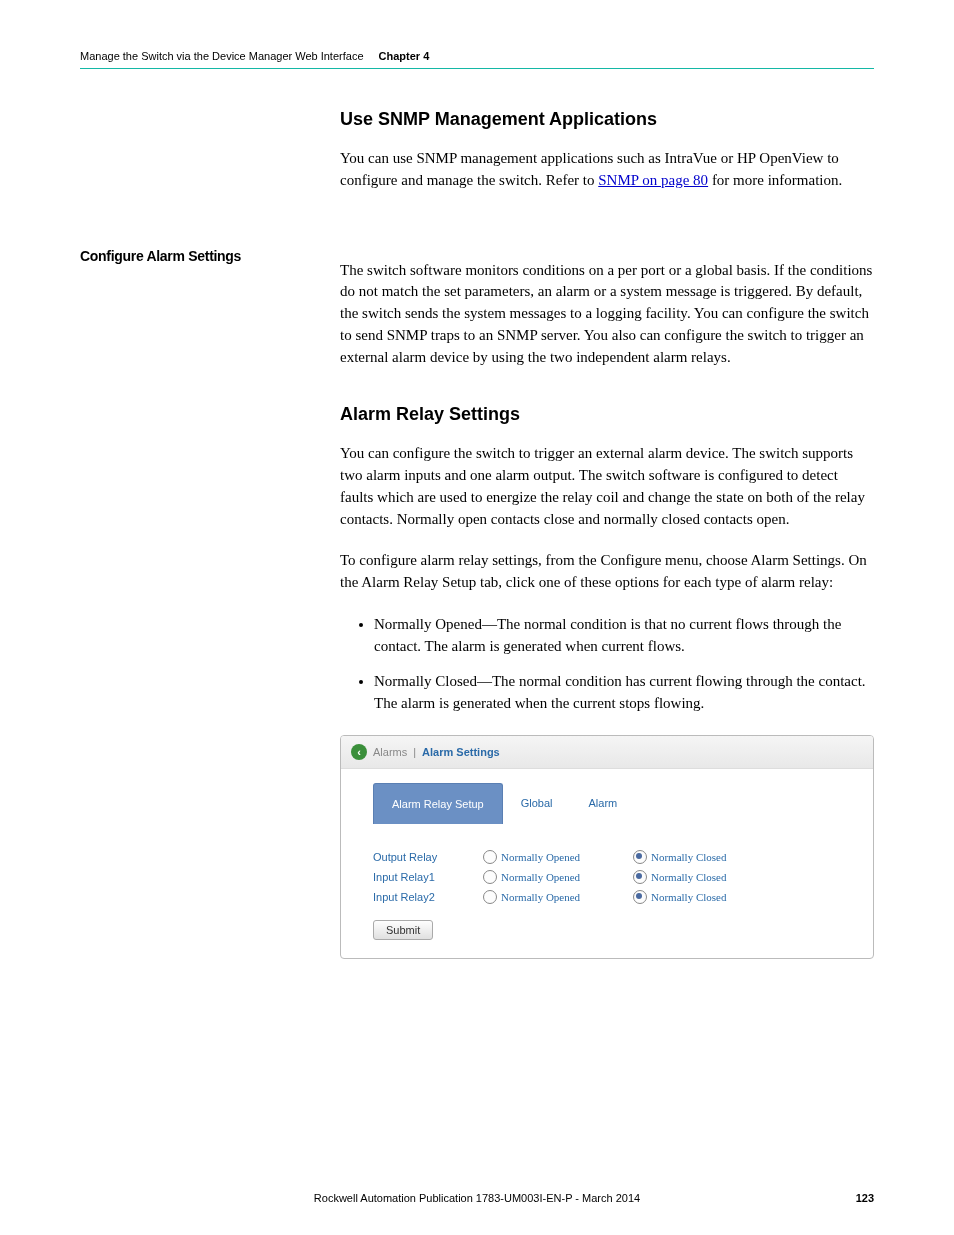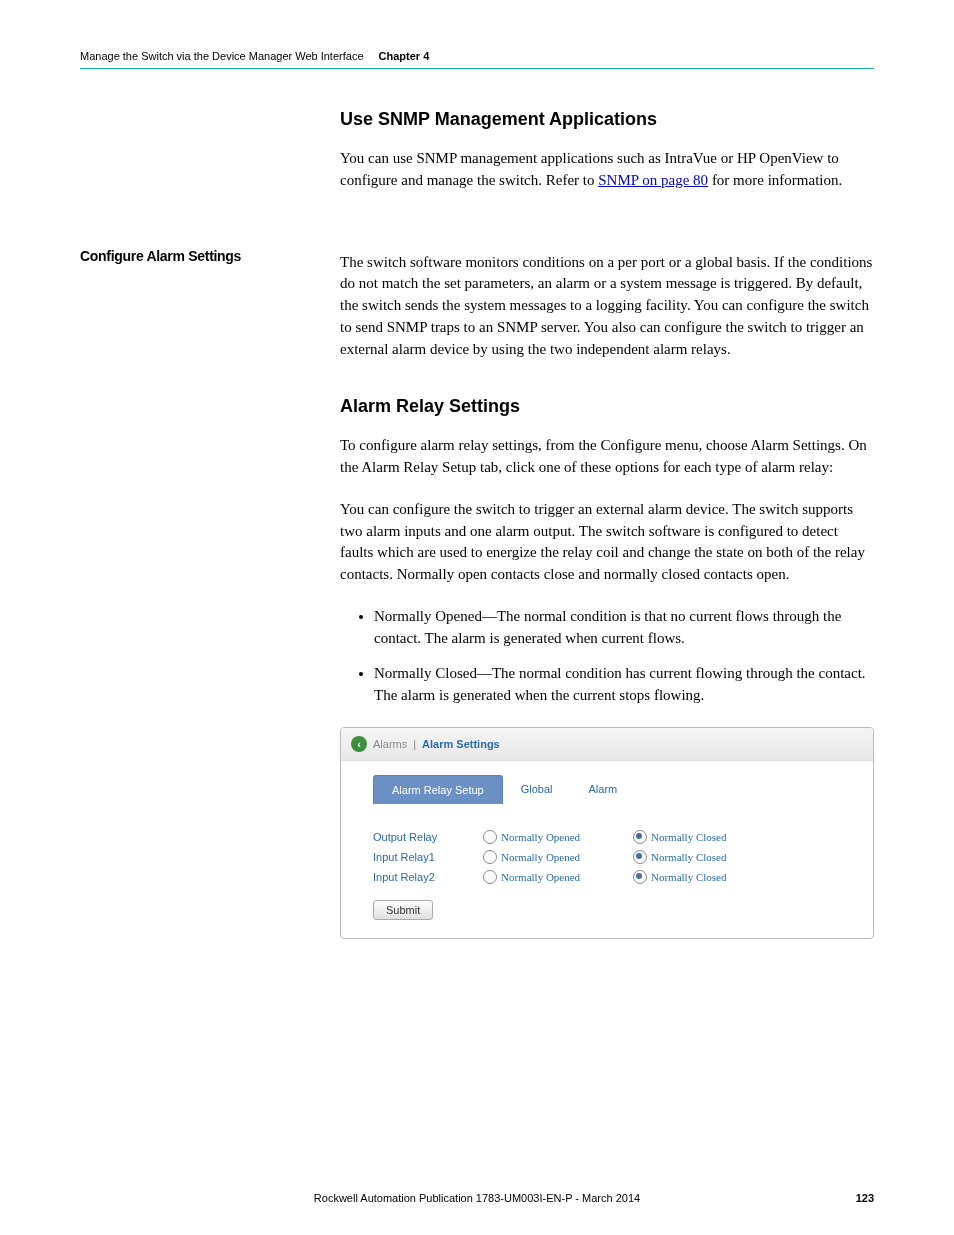--- a/index.html
+++ b/index.html
@@ -47,21 +47,21 @@
   }
   h2.sub-heading {
     font-family: Arial, Helvetica, sans-serif;
     font-weight: bold;
     font-size: 18px;
     margin: 0 0 18px 0;
   }
   .body-text {
     font-size: 15px;
     line-height: 1.45;
-    margin: 4px 0 20px 0;
+    margin: 12px 0 20px 0;
   }
   a.link { color: #0000cc; text-decoration: underline; }
   ul.bullets {
     margin: 0 0 20px 34px;
     padding: 0;
     font-size: 15px;
     line-height: 1.45;
   }
   ul.bullets li { margin-bottom: 14px; }
 
@@ -92,21 +92,21 @@
   }
   .crumb-dim { color: #888; }
   .crumb-strong { color: #2a6aa8; font-weight: bold; }
   .app-body { padding: 14px 18px 18px 32px; }
   .tabs {
     display: flex;
     margin-bottom: 26px;
     font-size: 11px;
   }
   .tab {
-    padding: 8px 18px;
+    padding: 14px 18px;
     color: #2a6aa8;
     cursor: pointer;
   }
   .tab.active {
     background: #6b90c4;
     color: #fff;
     border: 1px solid #5a7fb3;
     border-bottom: none;
     border-radius: 3px 3px 0 0;
   }
@@ -169,22 +169,22 @@
   </div>
 
   <div class="content-row" style="margin-top:36px;">
     <div class="left-col">
       <h1 class="side-heading">Configure Alarm Settings</h1>
     </div>
     <div class="right-col">
       <p class="body-text">The switch software monitors conditions on a per port or a global basis. If the conditions do not match the set parameters, an alarm or a system message is triggered. By default, the switch sends the system messages to a logging facility. You can configure the switch to send SNMP traps to an SNMP server. You also can configure the switch to trigger an external alarm device by using the two independent alarm relays.</p>
 
       <h2 class="sub-heading" style="margin-top:36px;">Alarm Relay Settings</h2>
+      <p class="body-text">You can configure the switch to trigger an external alarm device. The switch supports two alarm inputs and one alarm output. The switch software is configured to detect faults which are used to energize the relay coil and change the state on both of the relay contacts. Normally open contacts close and normally closed contacts open.</p>
       <p class="body-text">To configure alarm relay settings, from the Configure menu, choose Alarm Settings. On the Alarm Relay Setup tab, click one of these options for each type of alarm relay:</p>
-      <p class="body-text">You can configure the switch to trigger an external alarm device. The switch supports two alarm inputs and one alarm output. The switch software is configured to detect faults which are used to energize the relay coil and change the state on both of the relay contacts. Normally open contacts close and normally closed contacts open.</p>
 
       <ul class="bullets">
         <li>Normally Opened—The normal condition is that no current flows through the contact. The alarm is generated when current flows.</li>
         <li>Normally Closed—The normal condition has current flowing through the contact. The alarm is generated when the current stops flowing.</li>
       </ul>
 
       <div class="app-panel">
         <div class="app-breadcrumb">
           <span class="back-btn">‹</span>
           <span class="crumb-dim">Alarms</span>

